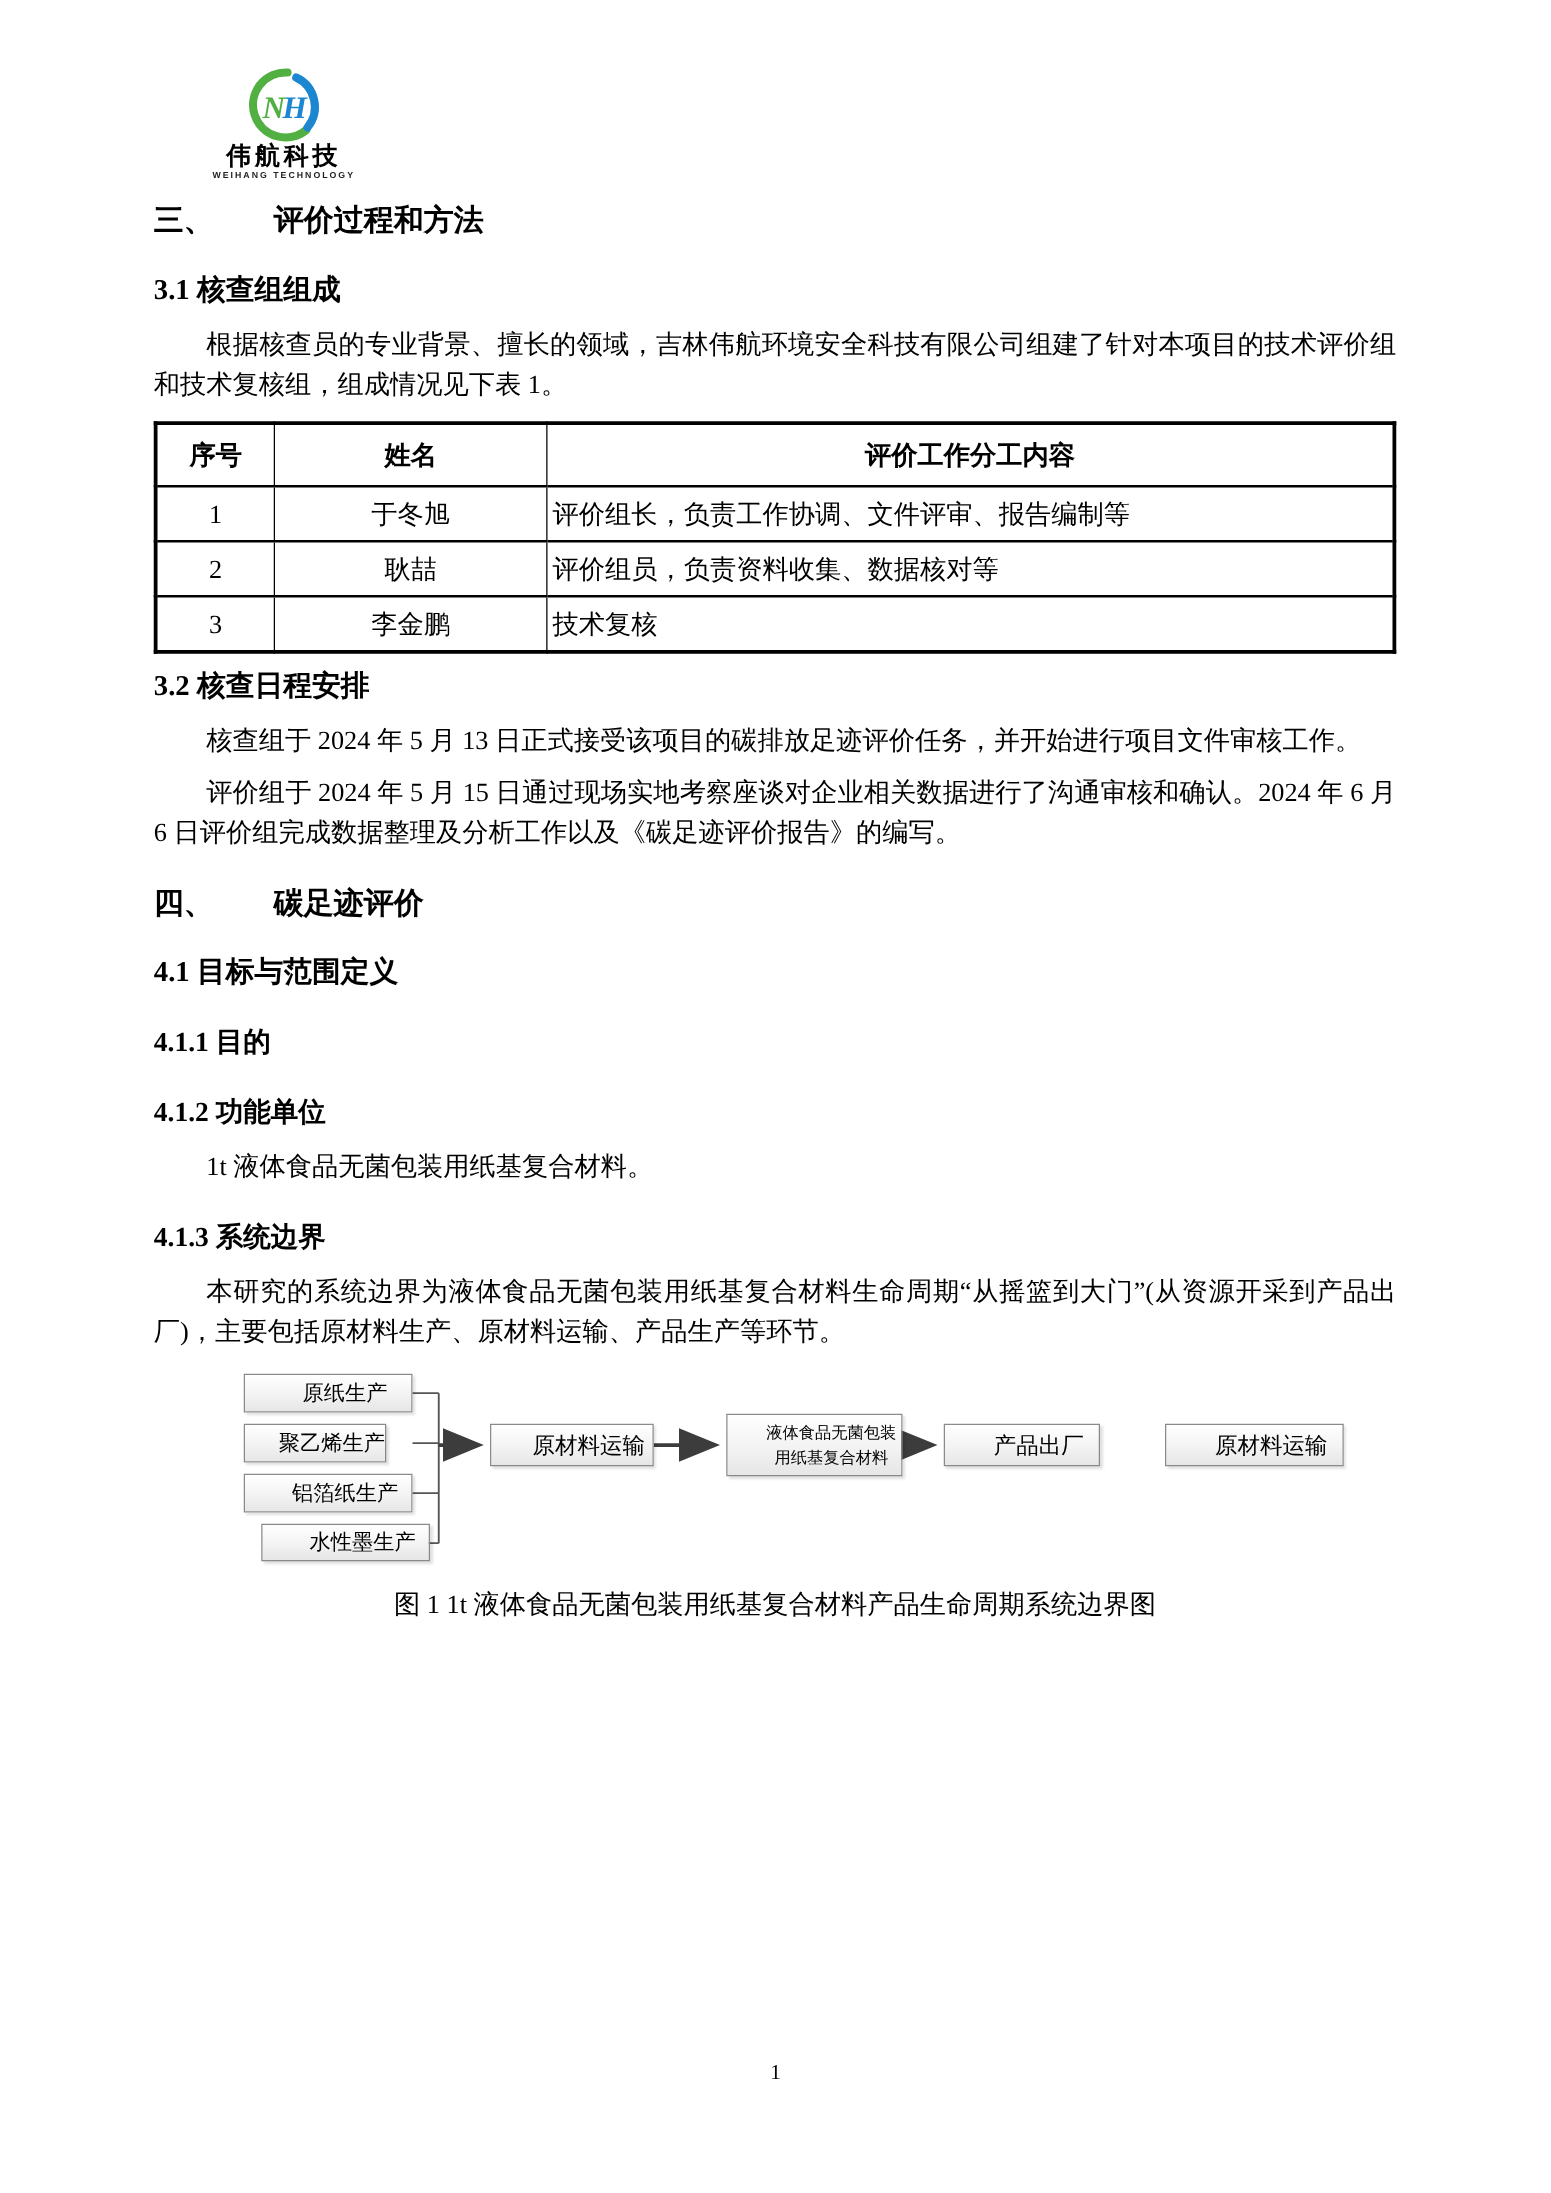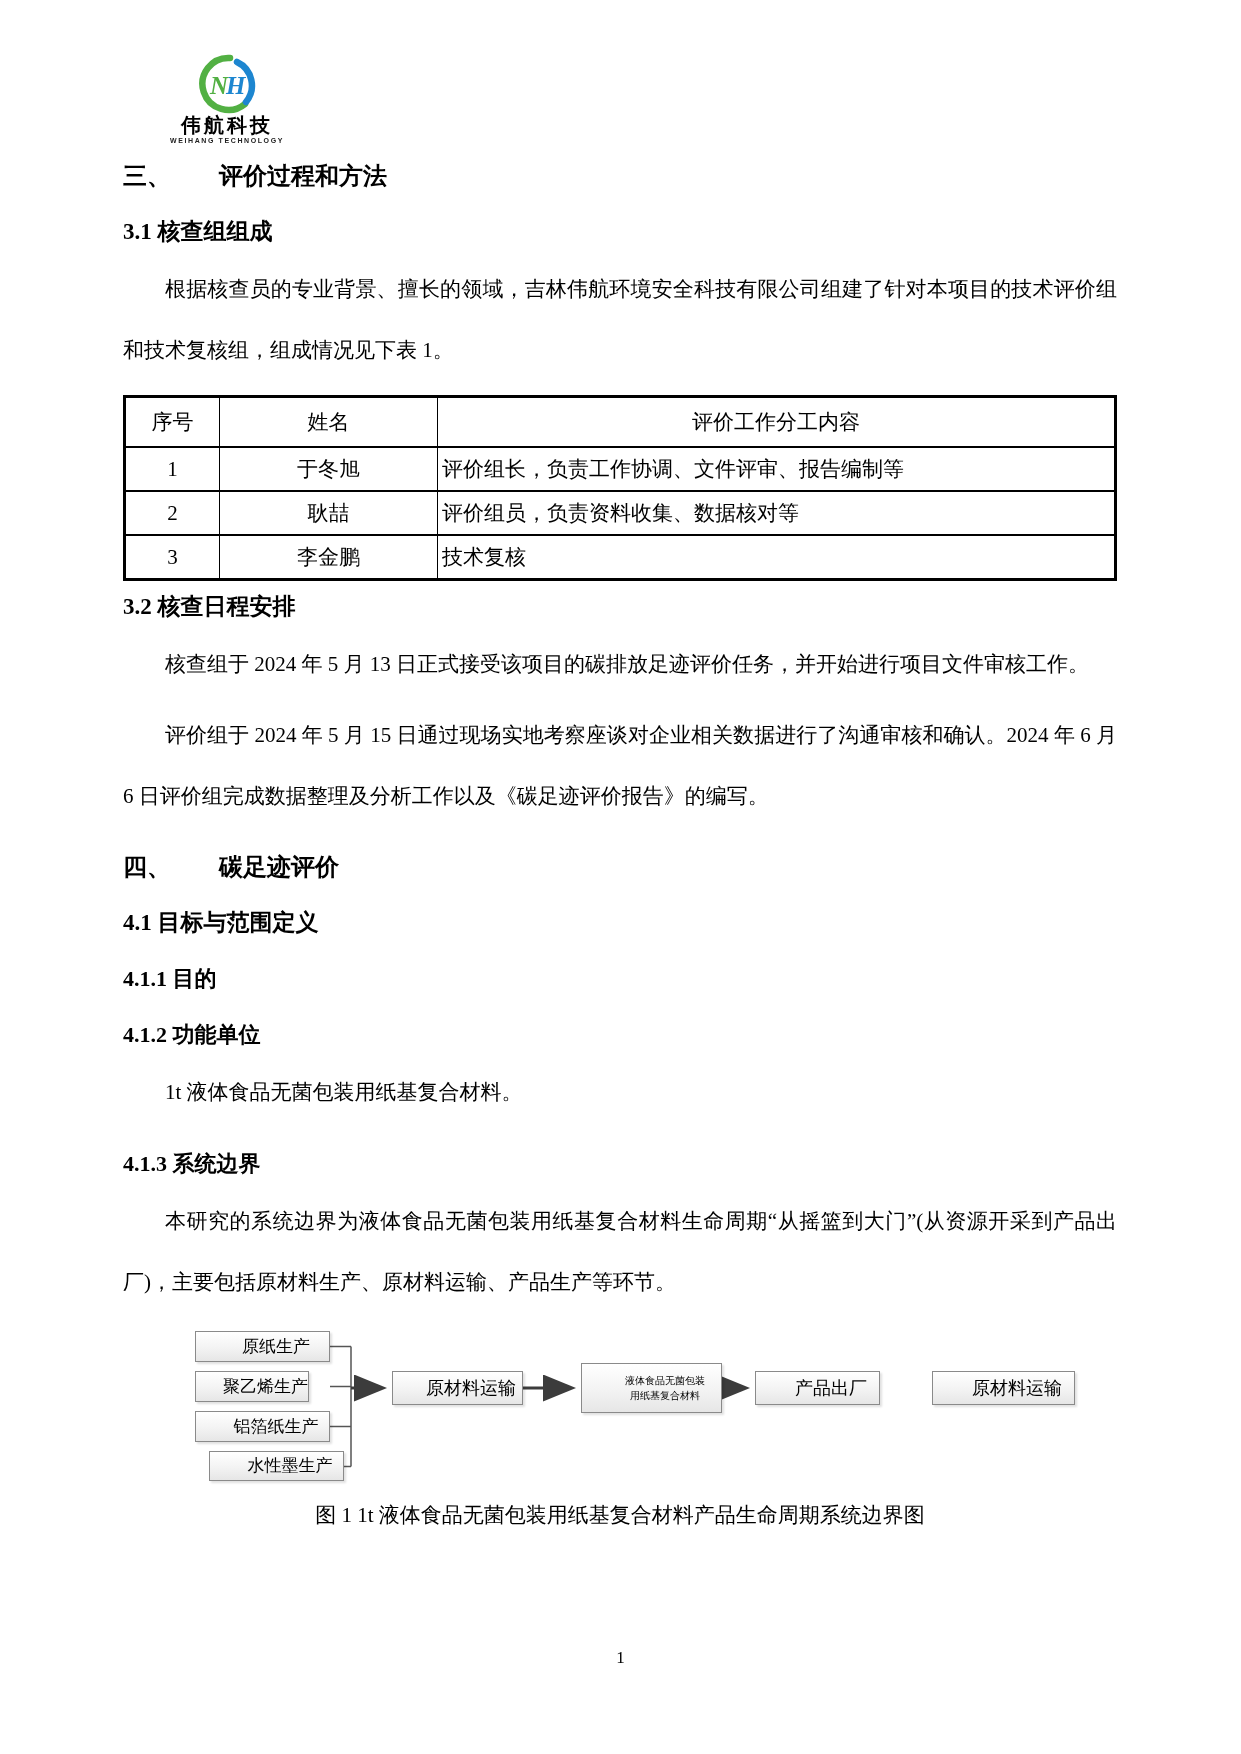--- a/index.html
+++ b/index.html
@@ -17,61 +17,61 @@
   .logo { width:132px; margin:6px 0 6px 38px; text-align:center; }
   .logo svg { display:block; margin:0 auto; }
   .logo-cn { font-size:20px; font-weight:bold; letter-spacing:3px; line-height:1.15; font-family:"Liberation Sans","DejaVu Sans",sans-serif; }
   .logo-en { font-size:7px; font-weight:bold; letter-spacing:1.6px; color:#222; font-family:"Liberation Sans","DejaVu Sans",sans-serif; }
   
   h1.chapter   { font-size:24px; font-weight:bold; margin:16px 0 0 0; }
   h2.section   { font-size:23px; font-weight:bold; margin:24px 0 0 0; }
   h3.subsection{ font-size:22px; font-weight:bold; margin:26px 0 0 0; }
   
   p.body {
-    font-size:21px; line-height:61px;
+    font-size:21px; line-height:32px;
     text-indent:2em; text-align:justify;
     margin:12px 0 0 0;
   }
   p.tight { margin-top:10px; }
   
   .tbl-caption { margin-top:20px; text-align:center; font-size:21px; font-weight:bold; }
   table.team {
     width:100%; margin-top:14px;
     border-collapse:collapse;
     border:3px solid #000;
     font-size:21px;
   }
   table.team th, table.team td {
     border-left:1px solid #000; border-right:1px solid #000;
     border-top:2px solid #000; border-bottom:2px solid #000;
     padding:3px 4px;
     height:36px;
   }
-  table.team th { height:42px; font-weight:normal; text-align:center; }
+  table.team th { height:42px; font-weight:bold; text-align:center; }
   td.c { text-align:center; }
   td.l { text-align:left; padding-left:50px; }
   col.no   { width:95px; }
   col.name { width:218px; }
   
   figure.fig { margin:16px 0 0 0; }
   .diagram { position:relative; width:994px; height:162px; }
   .diagram svg.wires { position:absolute; left:0; top:0; z-index:1; }
   .dbox {
     position:absolute; z-index:2;
     box-sizing:border-box;
     border:1px solid #8a8a8a;
     background:linear-gradient(180deg,#ffffff 0%,#f3f3f3 55%,#e6e6e6 100%);
     box-shadow:2px 2px 2px rgba(0,0,0,0.12);
     display:flex; align-items:center; justify-content:center;
     flex-direction:column;
     font-family:"Liberation Serif","DejaVu Serif",serif;
     font-size:17px; line-height:1.25; text-align:right;padding-left:27px;
   }
   .dbox.main { font-size:18px; }
-  .dbox.two-line { font-size:10px; line-height:1.55; }
+  .dbox.two-line { font-size:13px; line-height:1.55; }
   .fig-caption { margin-top:10px; text-align:center; font-size:21px; }
   
   .page-number { position:absolute; left:0; right:0; bottom:86px; text-align:center; font-size:17px; }
 </style>
 </head>
 <body>
 
 <div class="page">
 
   <header class="logo">

